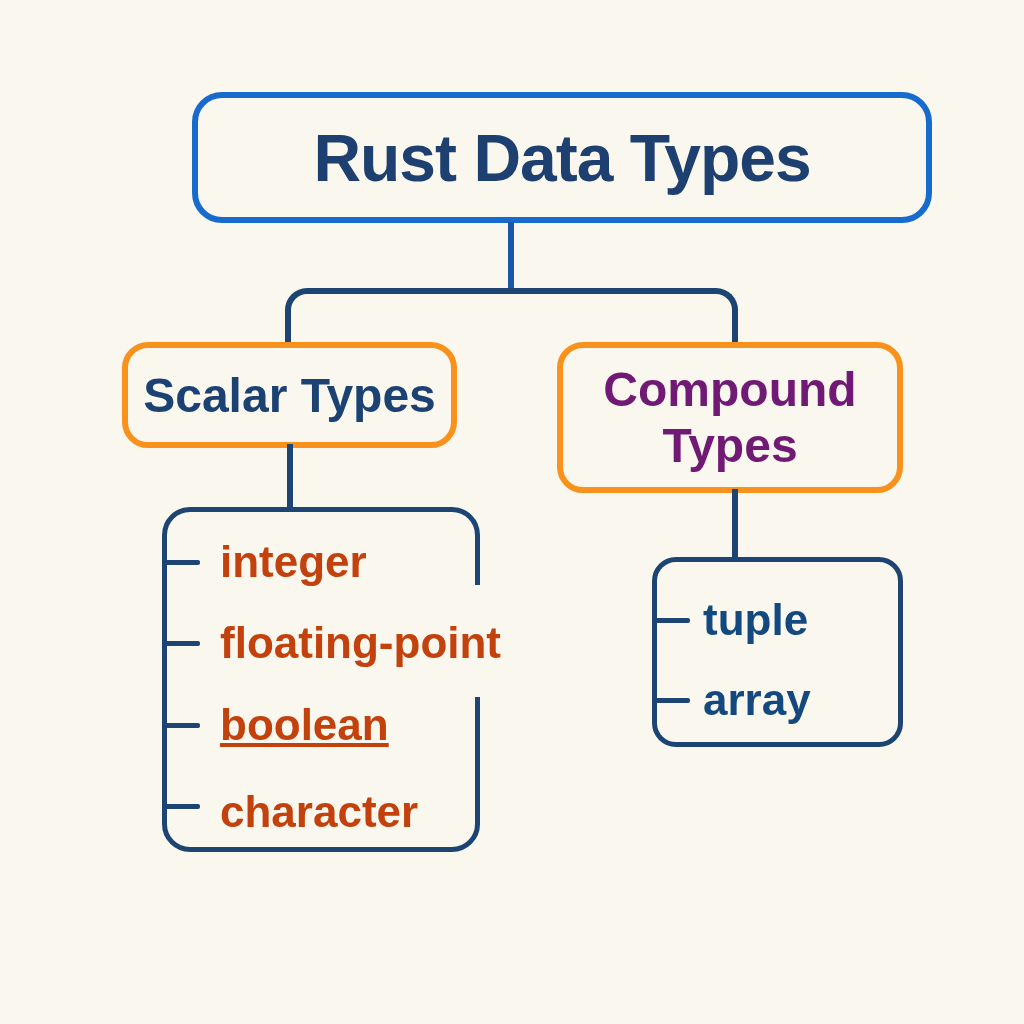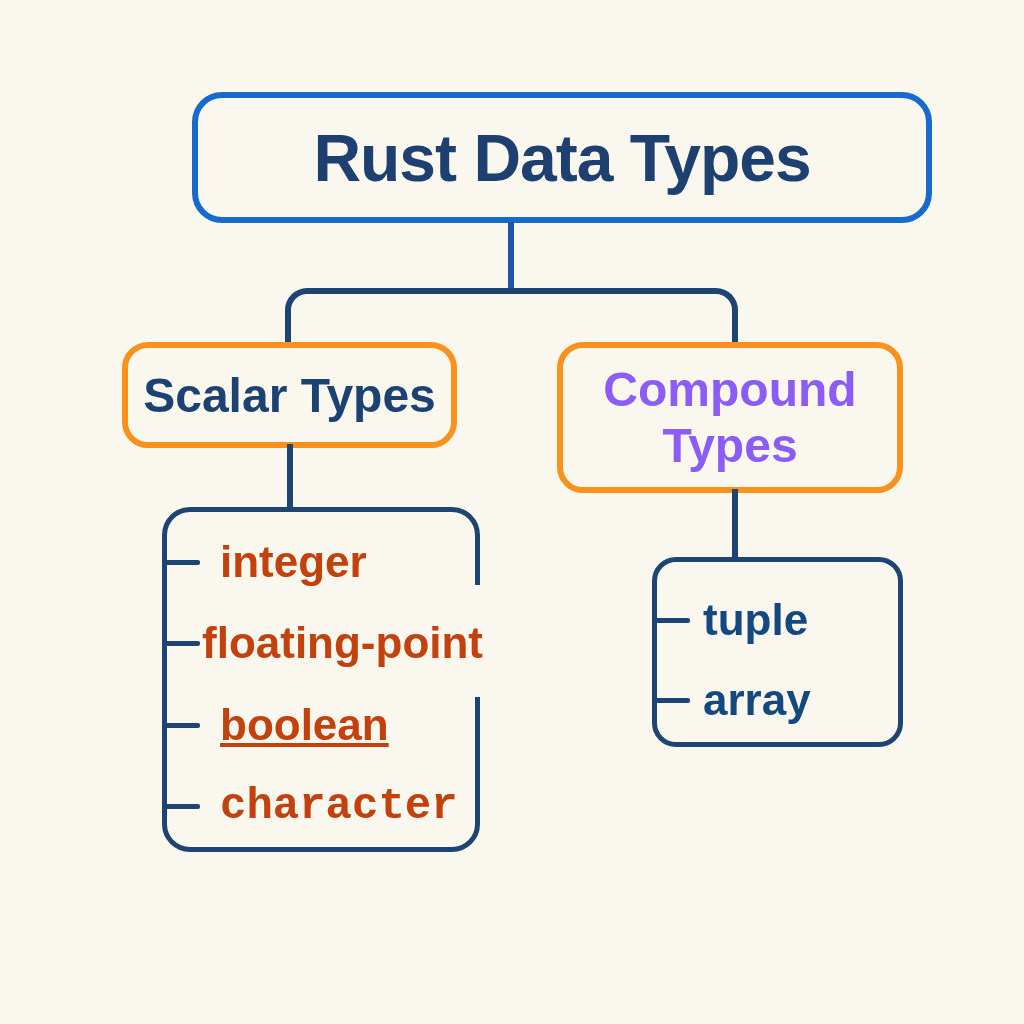--- a/index.html
+++ b/index.html
@@ -75,23 +75,23 @@
     width: 38px;
     height: 5px;
     border-radius: 2px;
   }
   .gap-patch {
     position: absolute;
     left: 308px; top: 73px; width: 14px; height: 112px;
   }
 
   .si-0 { top: 23px;  left: 53px; }
-  .si-1 { top: 104px; left: 35px; }
+  .si-1 { top: 104px; left: 53px; }
   .si-2 { top: 186px; left: 53px; text-decoration: underline; }
-  .si-3 { top: 267px; left: 53px; font-family: Liberation Mono, monospace; }
+  .si-3 { top: 273px; left: 53px; }
   .st-0 { top: 48px;  left: -5px; }
   .st-1 { top: 129px; left: -5px; }
   .st-2 { top: 211px; left: -5px; }
   .st-3 { top: 292px; left: -5px; }
 
   .ci-0 { top: 31px;  left: 46px; }
   .ci-1 { top: 111px; left: 46px; }
   .ct-0 { top: 56px;  left: -5px; }
   .ct-1 { top: 136px; left: -5px; }
 </style>
@@ -105,21 +105,21 @@
   </div>
 
   <div class="abs stem stem-root" style="background-color: rgb(27, 87, 168);"></div>
 
   <div class="abs branch" style="border-color: rgb(29, 68, 115);"></div>
 
   <div class="abs node scalar-node" style="border-color: rgb(248, 146, 29); color: rgb(27, 66, 115);">
     <span>Scalar Types</span>
   </div>
 
-  <div class="abs node compound-node" style="border-color: rgb(248, 146, 29); color: #8b5cf6;">
+  <div class="abs node compound-node" style="border-color: rgb(248, 146, 29); color: #701a75;">
     <span>Compound Types</span>
   </div>
 
   <div class="abs stem stem-scalar" style="background-color: rgb(29, 68, 115);"></div>
 
   <div class="abs stem stem-compound" style="background-color: rgb(29, 68, 115);"></div>
 
   <div class="abs list-box scalar-list" style="border-color: rgb(29, 68, 115); color: #c2410c;">
 
     <div class="gap-patch" style="background-color: rgb(250, 247, 238);"></div>

